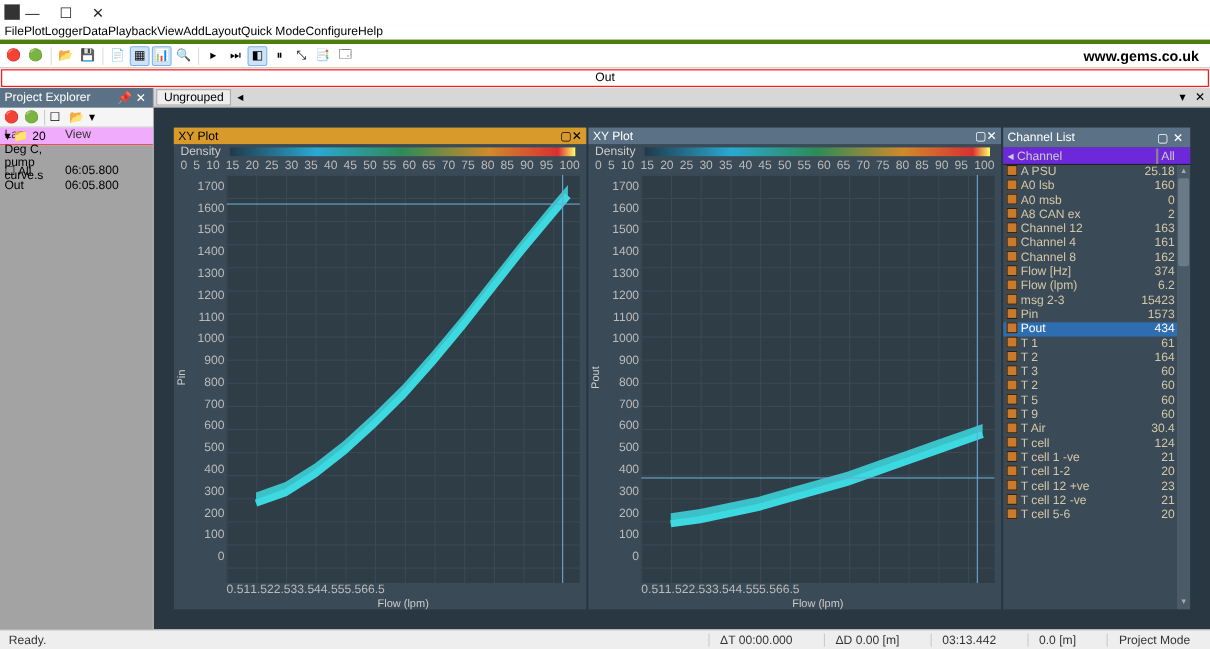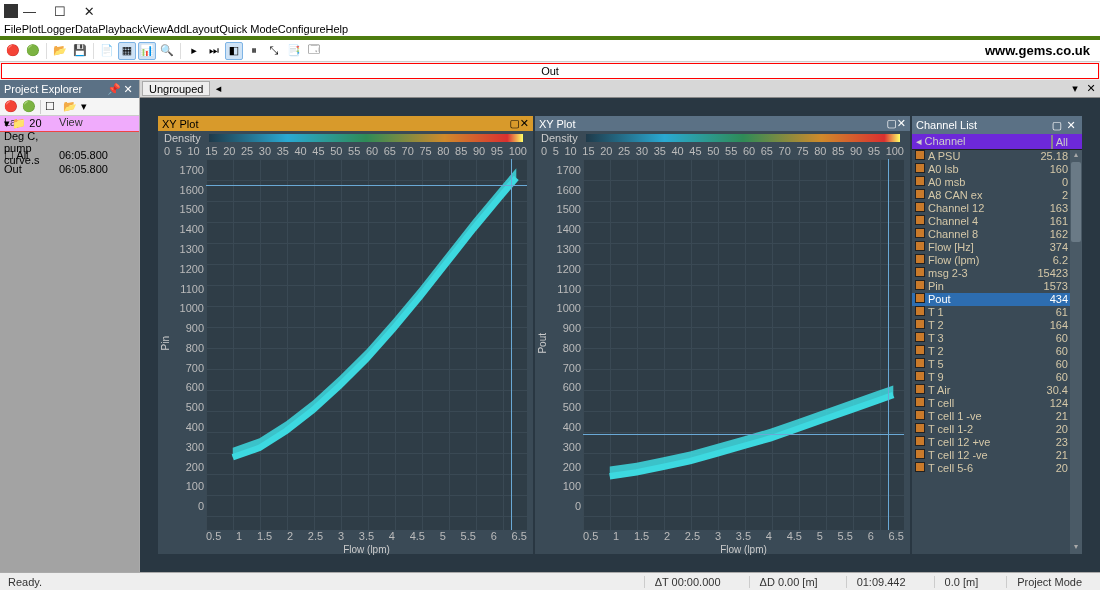--- a/index.html
+++ b/index.html
@@ -50,21 +50,21 @@
 .dscale{display:flex;justify-content:space-between;padding:0 6px;color:#bbb;font-size:8px}
 .plotbody{flex:1;display:flex;color:#bbb;font-size:9px;min-height:0}
 .yaxis{width:34px;display:flex;flex-direction:column;align-items:flex-end;padding:3px 2px 14px 0}
 .ylabel{writing-mode:vertical-rl;transform:rotate(180deg);text-align:center;padding:0 2px;color:#ccc;font-size:10px}
 .ylabelwrap{display:flex;align-items:center;width:14px}
 .chartarea{flex:1;position:relative;margin:2px 6px 0 0}
 .grid{position:absolute;inset:0;background:#2f3d47}
 .gridlines{position:absolute;inset:0;background-image:linear-gradient(#3a4954 1px,transparent 1px),linear-gradient(90deg,#3a4954 1px,transparent 1px);background-size:27px 21px}
 .curve{position:absolute;inset:0}
 .xaxis{height:24px;display:flex;flex-direction:column;padding:0 6px 0 48px}
-.xticks{display:flex;justify-content:space-between;color:#bbb;font-size:8px}
+.xticks{display:flex;justify-content:flex-start;color:#bbb;font-size:8px}
 .xlabel{text-align:center;color:#ccc;font-size:10px;padding-top:2px}
 .chlist{width:170px;display:flex;flex-direction:column;background:#3a4a56}
 .chlist .cols{height:16px;background:#6d28d9;display:flex;align-items:center;color:#ccc;font-size:10px;border-bottom:1px solid #222}
 .chlist .cols .c1{flex:1;padding-left:4px}
 .chlist .cols .c2{width:48px;text-align:right;padding-right:14px}
 .chlist .cols .chk{width:12px;height:10px;border:1px solid #888;margin-right:3px}
 .chlist .body{flex:1;overflow:hidden;position:relative}
 .chlist .scroll{position:absolute;right:0;top:0;bottom:0;width:12px;background:#4a5a66}
 .chlist .scroll .thumb{position:absolute;top:0;left:1px;right:1px;height:80px;background:#6a7a86;border-radius:2px}
 .chlist .scroll .arr{position:absolute;left:0;right:0;height:12px;text-align:center;color:#aaa;font-size:8px}
@@ -504,16 +504,16 @@
       </div>
     </div>
   </div>
 </div>
 
 <div class="statusbar">
   <span>Ready.</span>
   <span class="flex"></span>
   <span class="cell">ΔT 00:00.000</span>
   <span class="cell">ΔD 0.00 [m]</span>
-  <span class="cell">01:09.442</span>
+  <span class="cell">03:13.442</span>
   <span class="cell">0.0 [m]</span>
   <span class="cell">Project Mode</span>
 </div>
 
 </body></html>

